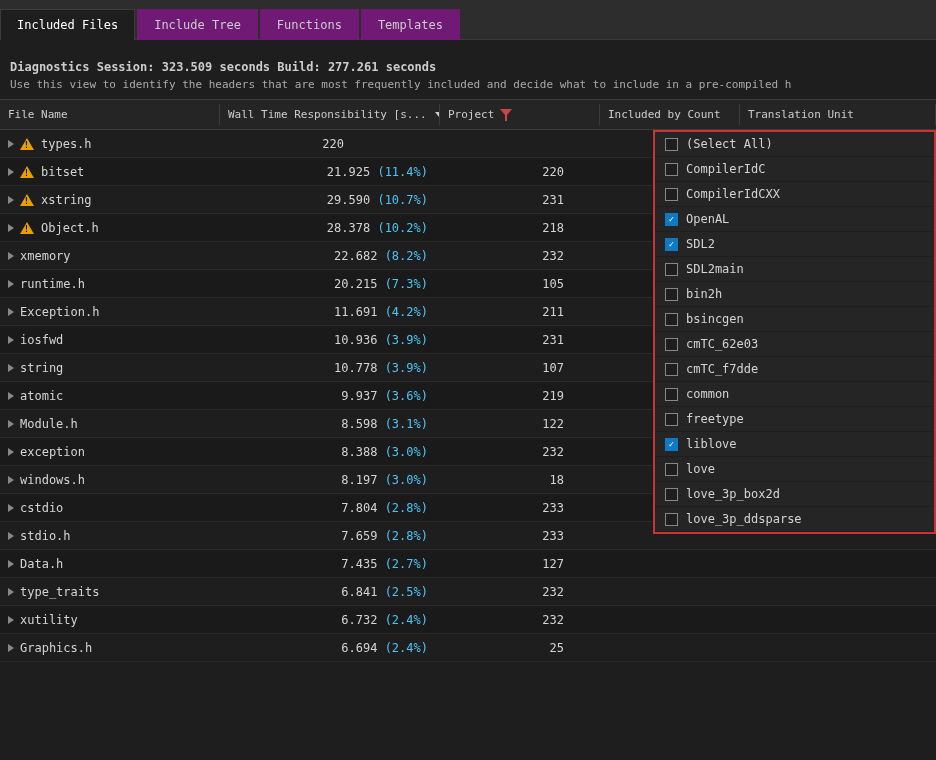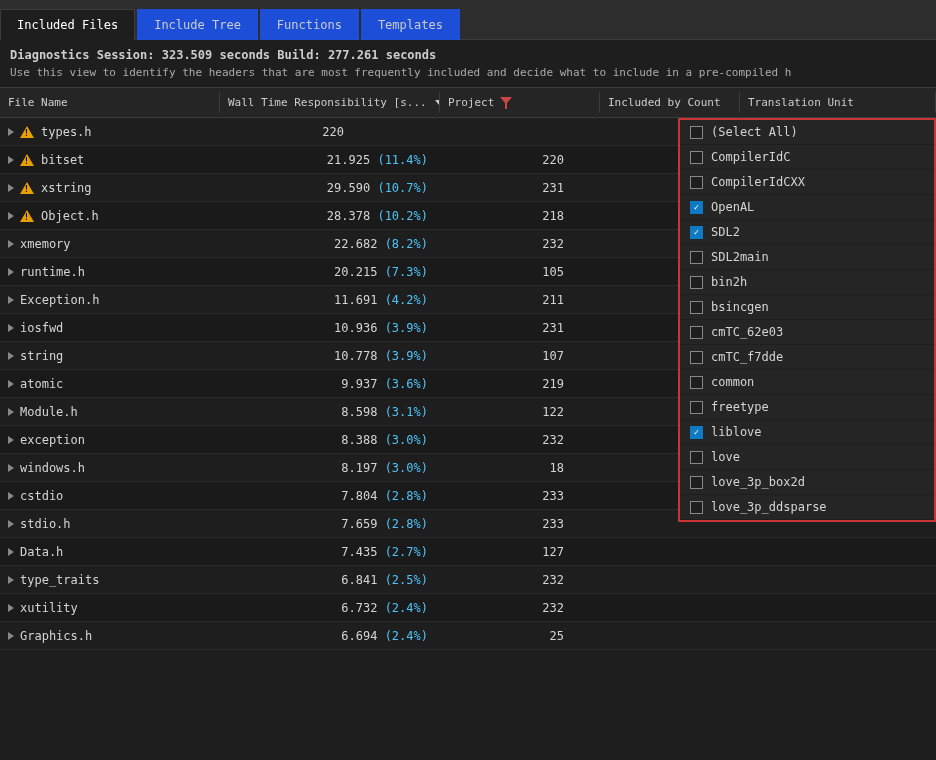--- a/index.html
+++ b/index.html
@@ -21,35 +21,36 @@
       height: 40px;
       align-items: flex-end;
     }
     .tab {
       padding: 8px 16px;
       border: 1px solid transparent;
       border-bottom: none;
       cursor: pointer;
       font-size: 12px;
       color: #cccccc;
-      background: #1d4ed8;
+      background: #701a75;
       margin-right: 2px;
       position: relative;
       top: 1px;
     }
     .tab.active {
       background: #1e1e1e;
       border-color: #3c3c3c;
       color: #ffffff;
     }
 
     
     .info-area {
       padding: 8px 10px;
       border-bottom: 1px solid #3c3c3c;
+      margin-top: 12px;
     }
     .info-line {
       font-size: 12px;
       color: #cccccc;
       font-weight: bold;
       margin-bottom: 4px;
     }
     .info-desc {
       font-size: 11px;
       color: #aaaaaa;
@@ -180,21 +181,21 @@
 
     .pct-highlight {
       color: #4fc3f7;
     }
 
     
     .dropdown-overlay {
       position: absolute;
       top: 30px;
       right: 0;
-      width: 258px;
+      width: 283px;
       background: #252526;
       border: 2px solid #cc3333;
       z-index: 100;
       display: flex;
       flex-direction: row;
     }
 
     .dropdown-list {
       overflow-y: auto;
       flex: 1;

